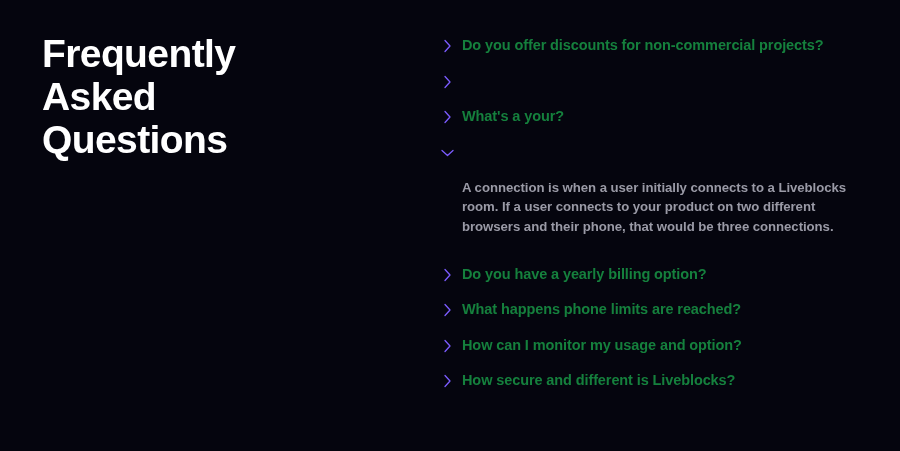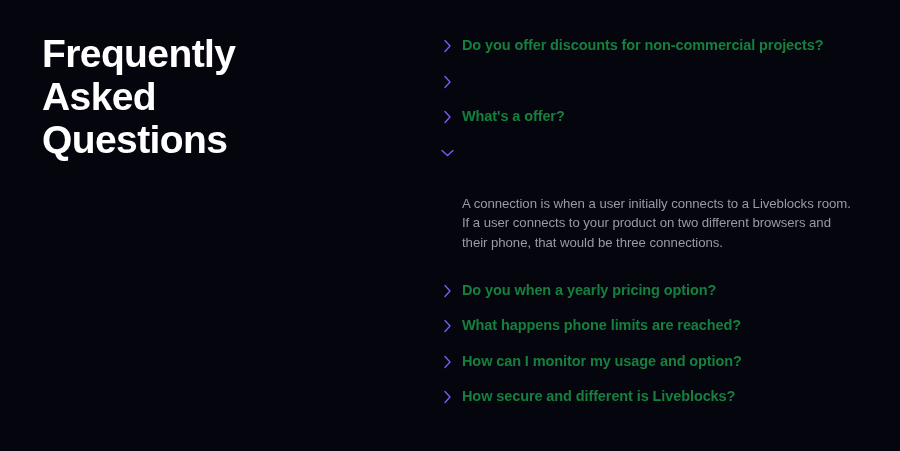--- a/index.html
+++ b/index.html
@@ -88,26 +88,26 @@
   .question-label {
     color: #15803d;
     font-size: 14.5px;
     line-height: 18px;
     font-weight: 700;
     letter-spacing: -0.1px;
     white-space: nowrap;
   }
 
   .faq-answer {
-    margin: 16px 0 0 19px;
+    margin: 0 0 0 19px;
     width: 397px;
     color: #9a9aa6;
     font-size: 13.2px;
     line-height: 19.3px;
-    font-weight: 400;
+    font-weight: 700;
     letter-spacing: -0.05px;
   }
 
   .faq-item.expanded {
     padding-bottom: 29px;
   }
 </style>
 </head>
 <body>
 
@@ -139,41 +139,41 @@
           </span>
         </button>
       </div>
       <div class="faq-item">
         <button class="faq-question">
           <span class="chevron">
             <svg viewBox="0 0 9 14" fill="none" aria-hidden="true">
               <path d="M2 1.5 L7 7 L2 12.5" stroke="currentColor" stroke-width="1.3" stroke-linecap="round" stroke-linejoin="round"></path>
             </svg>
           </span>
-          <span class="question-label">What's a offer?</span>
+          <span class="question-label">What's a your?</span>
         </button>
       </div>
       <div class="faq-item expanded">
         <button class="faq-question">
           <span class="chevron is-open">
             <svg viewBox="0 0 9 14" fill="none" aria-hidden="true">
               <path d="M2 1.5 L7 7 L2 12.5" stroke="currentColor" stroke-width="1.3" stroke-linecap="round" stroke-linejoin="round"></path>
             </svg>
           </span>
         </button>
         <div class="faq-answer">A connection is when a user initially connects to a Liveblocks room. If a user connects to your product on two different browsers and their phone, that would be three connections.</div>
       </div>
       <div class="faq-item">
         <button class="faq-question">
           <span class="chevron">
             <svg viewBox="0 0 9 14" fill="none" aria-hidden="true">
               <path d="M2 1.5 L7 7 L2 12.5" stroke="currentColor" stroke-width="1.3" stroke-linecap="round" stroke-linejoin="round"></path>
             </svg>
           </span>
-          <span class="question-label">Do you when a yearly pricing option?</span>
+          <span class="question-label">Do you have a yearly billing option?</span>
         </button>
       </div>
       <div class="faq-item">
         <button class="faq-question">
           <span class="chevron">
             <svg viewBox="0 0 9 14" fill="none" aria-hidden="true">
               <path d="M2 1.5 L7 7 L2 12.5" stroke="currentColor" stroke-width="1.3" stroke-linecap="round" stroke-linejoin="round"></path>
             </svg>
           </span>
           <span class="question-label">What happens phone limits are reached?</span>

